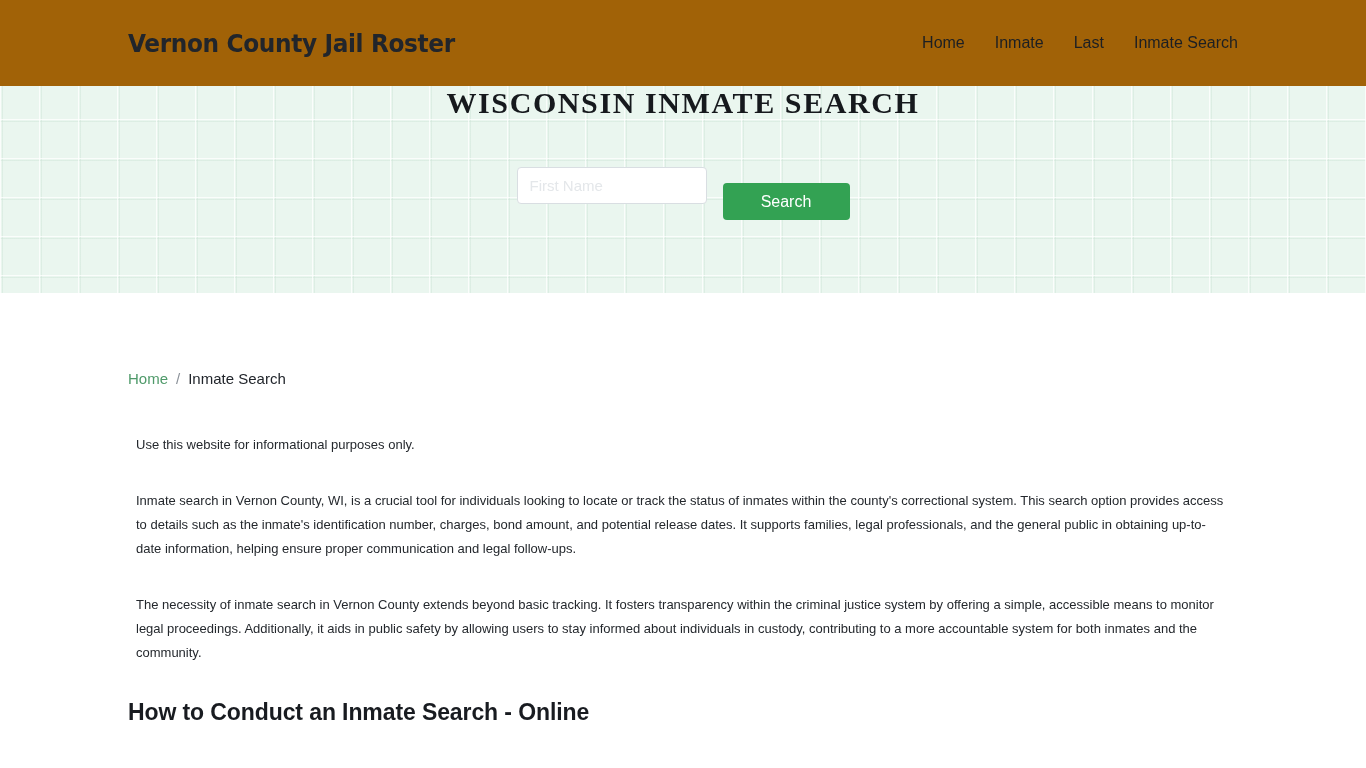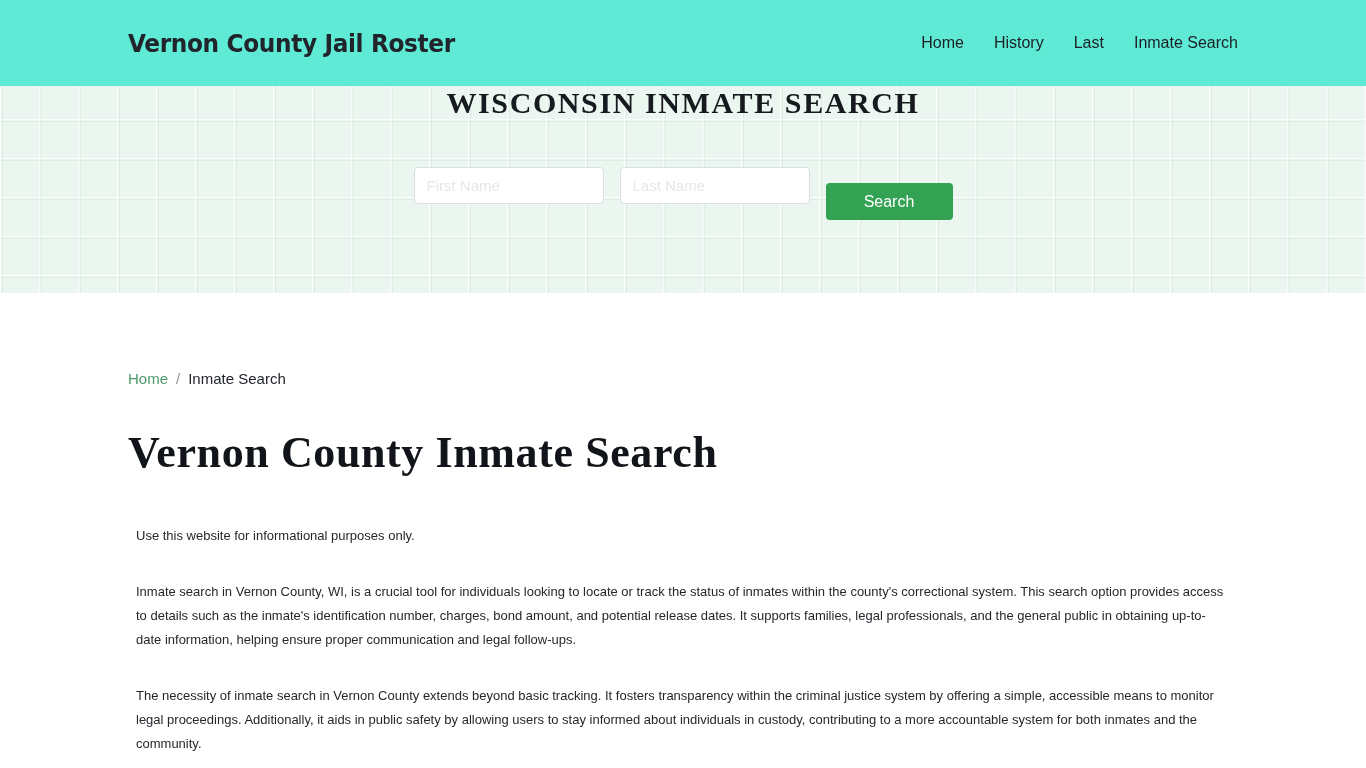--- a/index.html
+++ b/index.html
@@ -10,21 +10,21 @@
     height: 768px;
     overflow: hidden;
     background: #ffffff;
     font-family: "Liberation Sans", sans-serif;
     -webkit-font-smoothing: antialiased;
   }
 
   
   .site-header {
     height: 86px;
-    background: #5eead4;
+    background: #a16207;
     display: flex;
     align-items: center;
     justify-content: space-between;
     padding: 0 128px;
   }
   .brand {
     font-family: "DejaVu Sans", sans-serif;
     font-weight: bold;
     font-size: 25px;
     letter-spacing: -0.4px;
@@ -177,45 +177,43 @@
     letter-spacing: -0.1px;
   }
 </style>
 </head>
 <body>
 
 <header class="site-header">
   <a class="brand" href="#">Vernon County Jail Roster</a>
   <nav class="main-nav">
     <a class="nav-link" href="#">Home</a>
-    <a class="nav-link" href="#">History</a>
+    <a class="nav-link" href="#">Inmate</a>
     <a class="nav-link" href="#">Last</a>
     <a class="nav-link" href="#">Inmate Search</a>
   </nav>
 </header>
 
 <section class="hero">
   <div class="hero-inner">
     <h1 class="hero-title">WISCONSIN INMATE SEARCH</h1>
     <form class="search-form">
       <input class="text-input" type="text" placeholder="First Name" style="">
-      <input class="text-input" type="text" placeholder="Last Name" style="">
       <button class="search-button" type="submit">Search</button>
     </form>
   </div>
 </section>
 
 <main class="main-content">
   <div class="breadcrumb">
     <a class="breadcrumb-link" href="#">Home</a>
     <span class="breadcrumb-sep">/</span>
     <span class="breadcrumb-current">Inmate Search</span>
   </div>
 
-  <h1 class="page-title">Vernon County Inmate Search</h1>
 
   <p class="body-text lead">Use this website for informational purposes only.</p>
   <p class="body-text">Inmate search in Vernon County, WI, is a crucial tool for individuals looking to locate or track the status of inmates within the county's correctional system. This search option provides access to details such as the inmate's identification number, charges, bond amount, and potential release dates. It supports families, legal professionals, and the general public in obtaining up-to-date information, helping ensure proper communication and legal follow-ups.</p>
   <p class="body-text">The necessity of inmate search in Vernon County extends beyond basic tracking. It fosters transparency within the criminal justice system by offering a simple, accessible means to monitor legal proceedings. Additionally, it aids in public safety by allowing users to stay informed about individuals in custody, contributing to a more accountable system for both inmates and the community.</p>
 
   <h2 class="section-heading">How to Conduct an Inmate Search - Online</h2>
 
 </main>
 
 </body></html>

